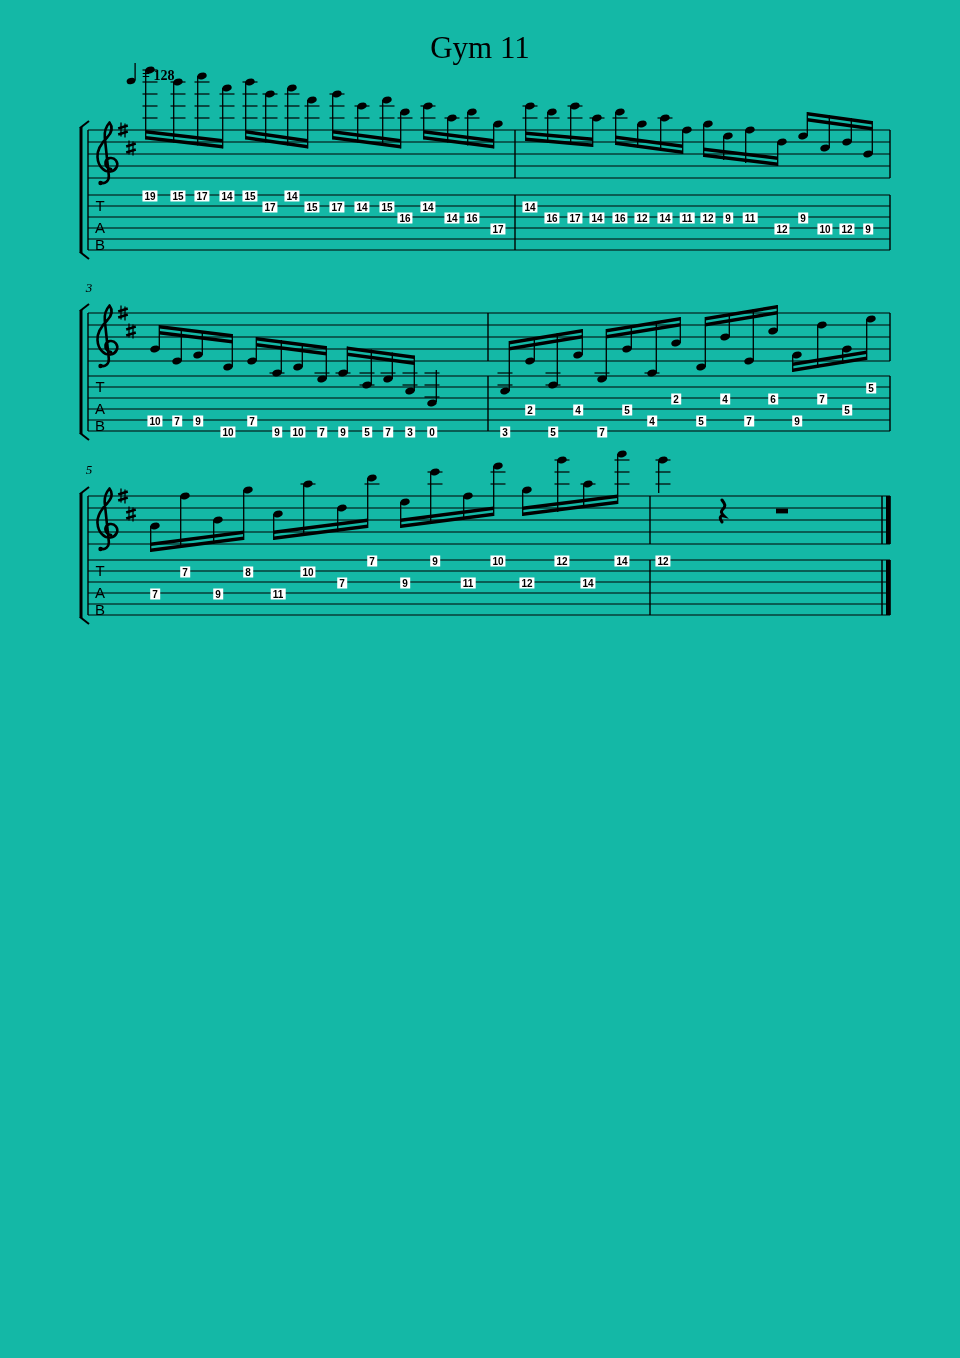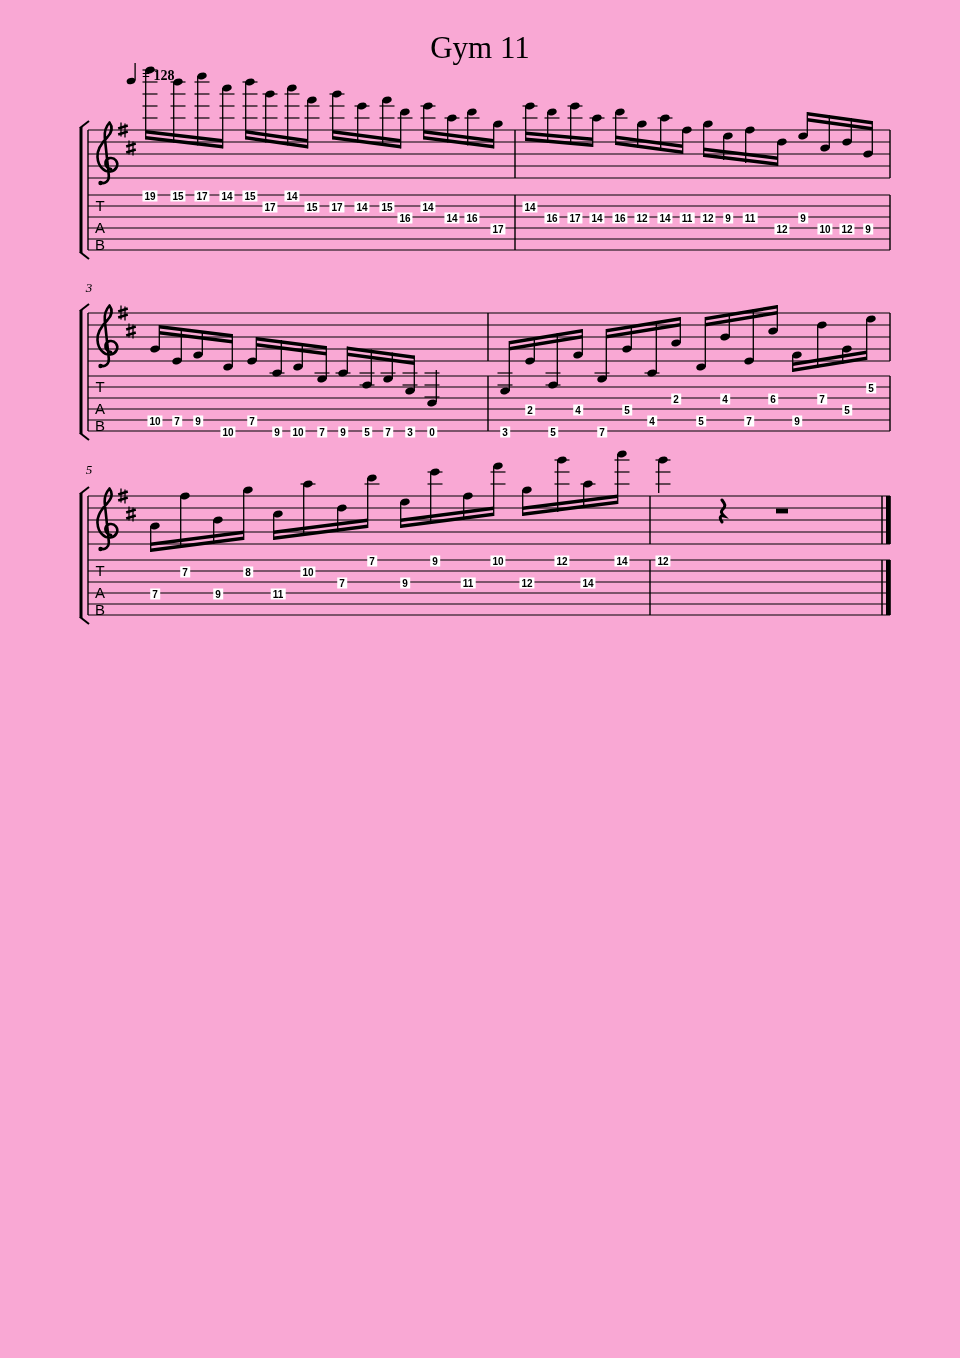--- a/index.html
+++ b/index.html
@@ -1,16 +1,16 @@
 <!DOCTYPE html>
 <html><head>
 <meta charset="utf-8">
 <style>
   html,body{margin:0;padding:0;background:#fff;}
-  .page{position:relative;width:960px;height:1358px;background:#f9a8d4;outline:1px solid #d9d9d9;
+  .page{position:relative;width:960px;height:1358px;background:#14b8a6;outline:1px solid #d9d9d9;
         font-family:"Liberation Serif",serif;color:#000;overflow:hidden;}
   .title{position:absolute;left:50%;top:30px;transform:translateX(-50%);
          font-family:"Liberation Serif",serif;font-size:31px;font-weight:400;white-space:nowrap;}
   .tempo-text{position:absolute;left:142px;top:68px;font-family:"Liberation Serif",serif;
          font-size:14px;font-weight:700;white-space:nowrap;}
   .tempo-note{position:absolute;left:126px;top:60px;width:16px;height:26px;}
   .measure-label{position:absolute;font-family:"Liberation Serif",serif;font-style:italic;
          font-size:13px;transform:translate(-50%,-50%);}
   .tabletter{position:absolute;font-family:"Liberation Sans",sans-serif;font-size:15px;
          font-weight:400;transform:translate(-50%,-54%);letter-spacing:0;}

